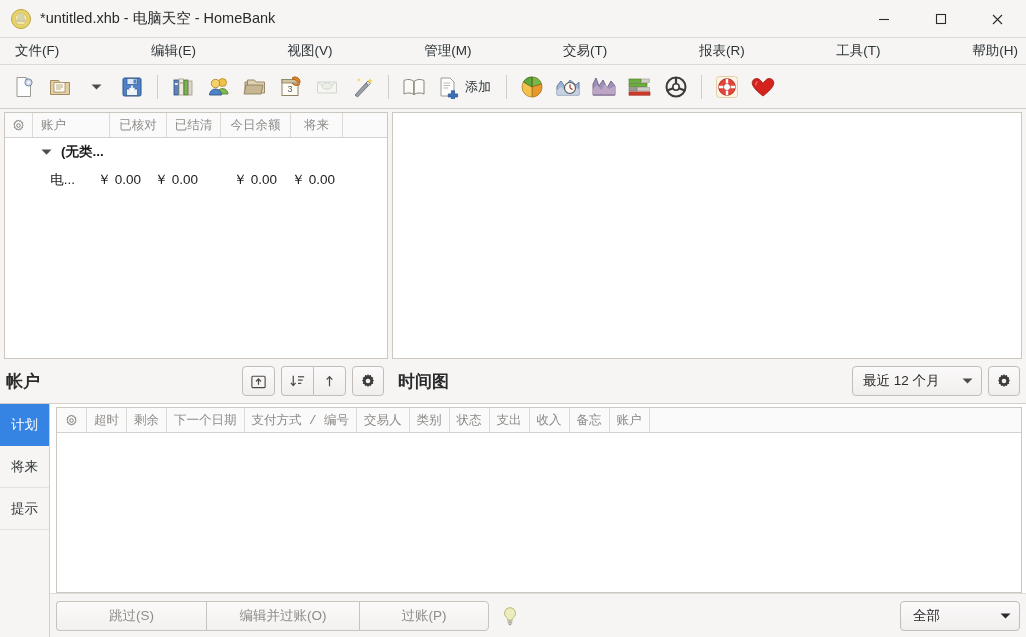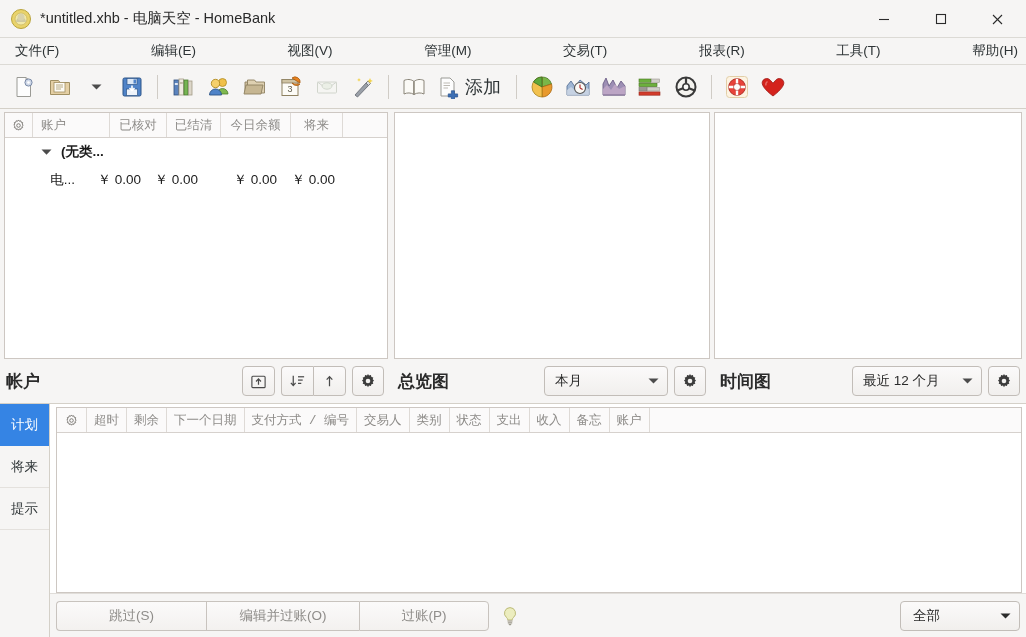--- a/index.html
+++ b/index.html
@@ -58,21 +58,21 @@
     display: flex; align-items: center;
     padding: 0 6px;
   }
   .tb-btn {
     height: 36px; min-width: 36px;
     display: flex; align-items: center; justify-content: center;
     padding: 0 5px;
     border-radius: 4px;
   }
   .tb-btn.with-label { padding: 0 8px 0 4px; gap: 5px; }
-  .tb-label { font-size: 18px; color: #2e3436; white-space: nowrap; }
+  .tb-label { font-size: 13px; color: #2e3436; white-space: nowrap; }
   .tb-sep { width: 1px; height: 24px; background: #d0ccc6; margin: 0 7px; flex: 0 0 auto; }
   .tb-arrow { width: 16px; display:flex; align-items:center; justify-content:center; }
   .disabled { opacity: 0.35; }
 
   
   .top-area {
     display: flex;
     height: 294px; min-height: 294px;
     background: #f6f5f4;
     padding: 0;
@@ -528,41 +528,20 @@
 
         <div class="gbtn">
           <svg width="16" height="16" viewBox="0 0 16 16">
             <path d="M8 1 l1 1.6 1.9-.5 .5 1.9 1.9 .4 -.6 1.9 1.3 1.3 -1.3 1.3 .6 1.9 -1.9 .4 -.5 1.9 -1.9-.5 -1 1.6 -1-1.6 -1.9 .5 -.5-1.9 -1.9-.4 .6-1.9 -1.3-1.3 1.3-1.3 -.6-1.9 1.9-.4 .5-1.9 1.9 .5 z" fill="#3c3c3c"></path>
             <circle cx="8" cy="8" r="2.3" fill="#f2f1ef"></circle>
           </svg>
         </div>
       </div>
     </div>
 
-    <div class="panel panel-overview">
-      <div class="panel-body"></div>
-      <div class="panel-foot">
-        <span class="foot-title">总览图</span>
-        <span class="spacer"></span>
-        <div class="combo combo-overview">
-          <span class="combo-txt">本月</span>
-          <span>
-            <svg width="11" height="8" viewBox="0 0 11 8">
-                <path d="M0.5 1.5 L5.5 6.5 L10.5 1.5 z" fill="#4c4c4c"></path>
-              </svg>
-          </span>
-        </div>
-        <div class="gbtn">
-          <svg width="16" height="16" viewBox="0 0 16 16">
-            <path d="M8 1 l1 1.6 1.9-.5 .5 1.9 1.9 .4 -.6 1.9 1.3 1.3 -1.3 1.3 .6 1.9 -1.9 .4 -.5 1.9 -1.9-.5 -1 1.6 -1-1.6 -1.9 .5 -.5-1.9 -1.9-.4 .6-1.9 -1.3-1.3 1.3-1.3 -.6-1.9 1.9-.4 .5-1.9 1.9 .5 z" fill="#3c3c3c"></path>
-            <circle cx="8" cy="8" r="2.3" fill="#f2f1ef"></circle>
-          </svg>
-        </div>
-      </div>
-    </div>
 
     <div class="panel panel-timeline">
       <div class="panel-body"></div>
       <div class="panel-foot">
         <span class="foot-title">时间图</span>
         <span class="spacer"></span>
         <div class="combo combo-timeline">
           <span class="combo-txt">最近 12 个月</span>
           <span>
             <svg width="11" height="8" viewBox="0 0 11 8">

